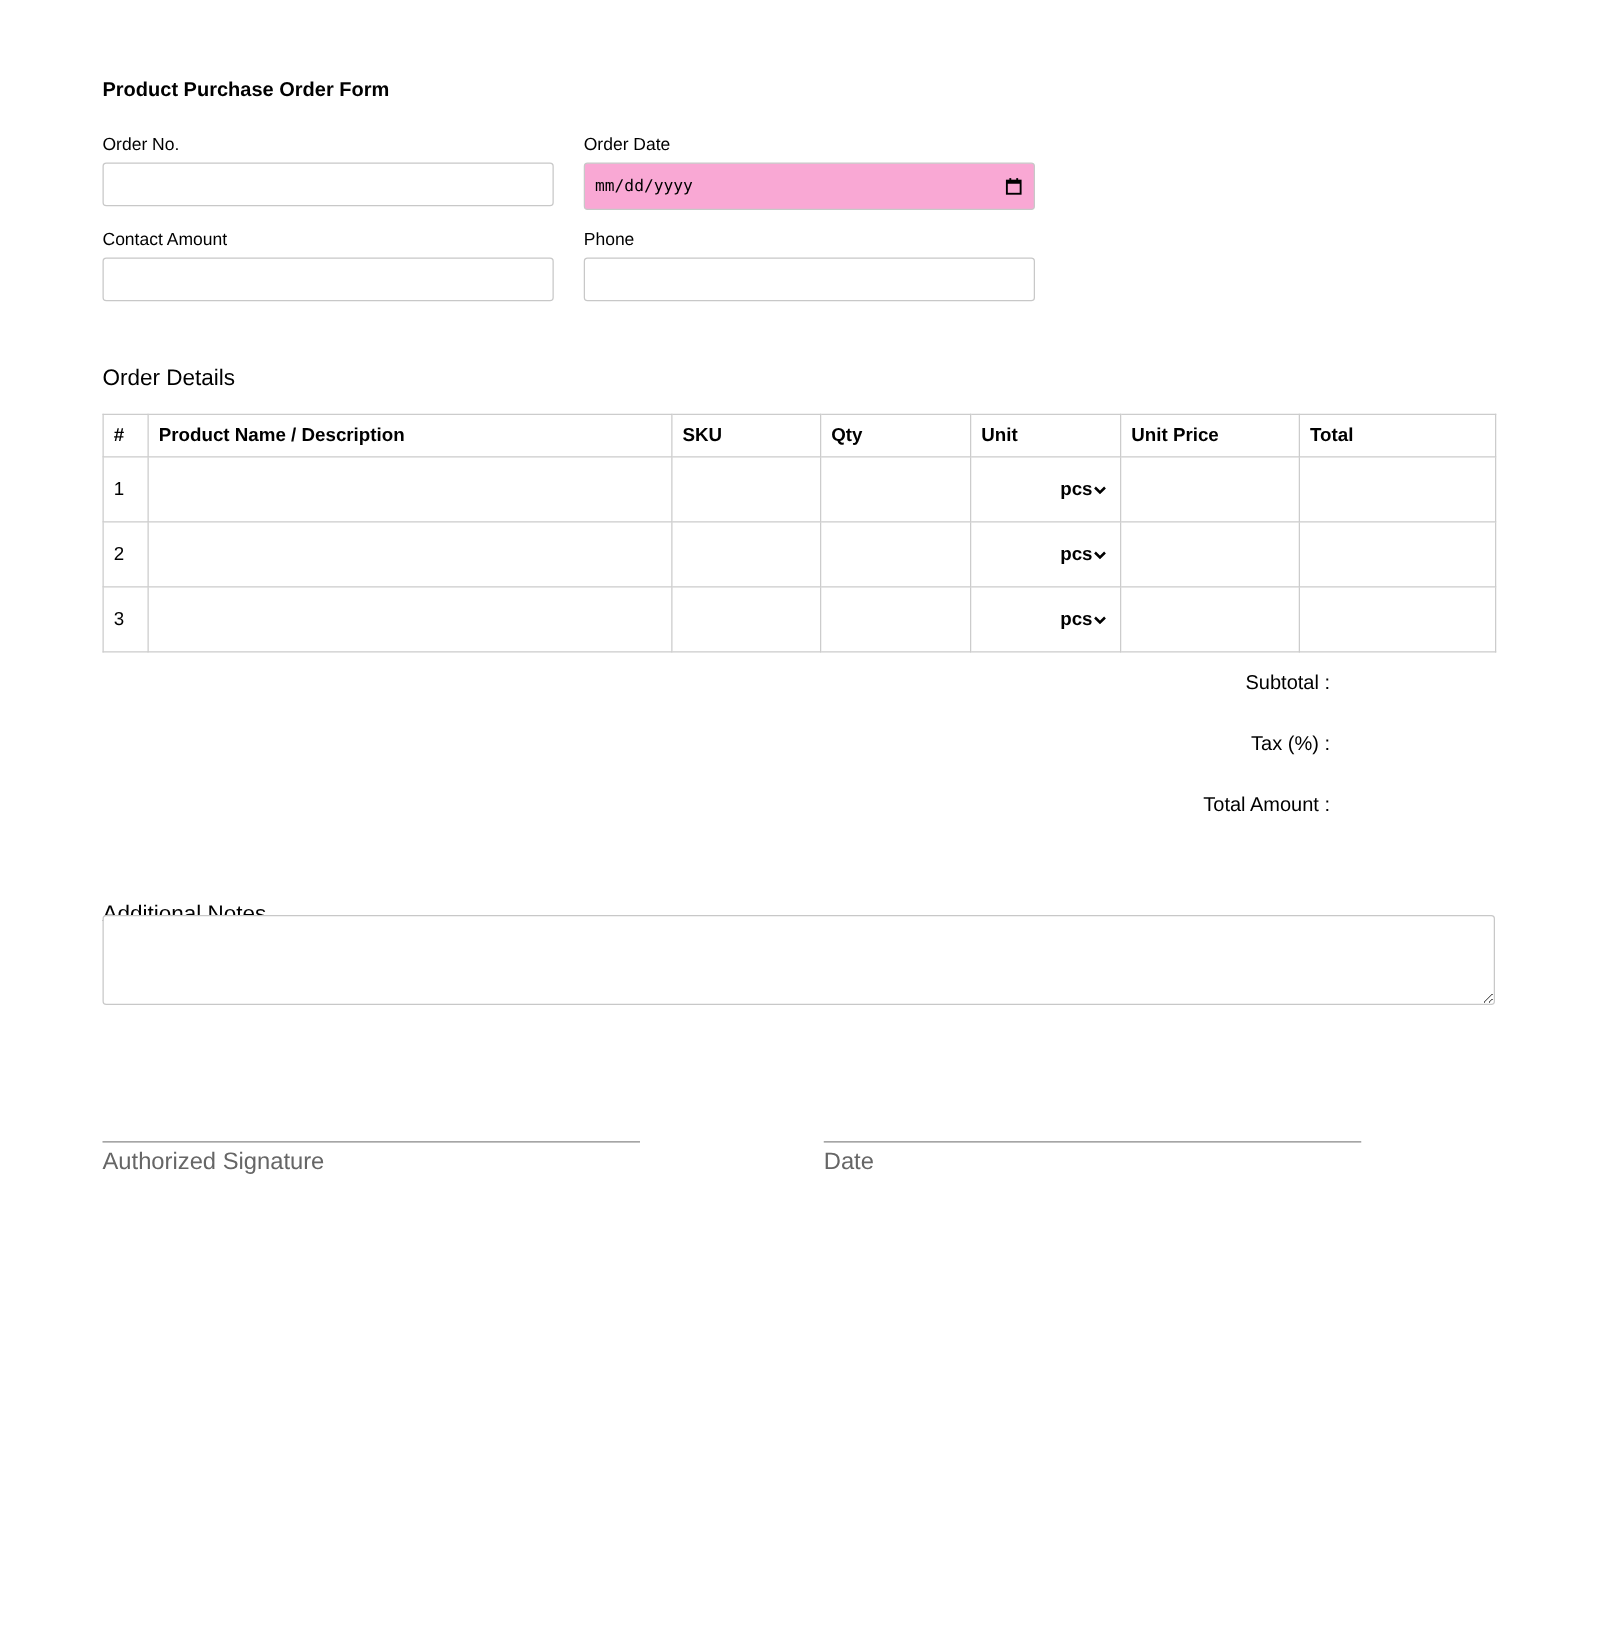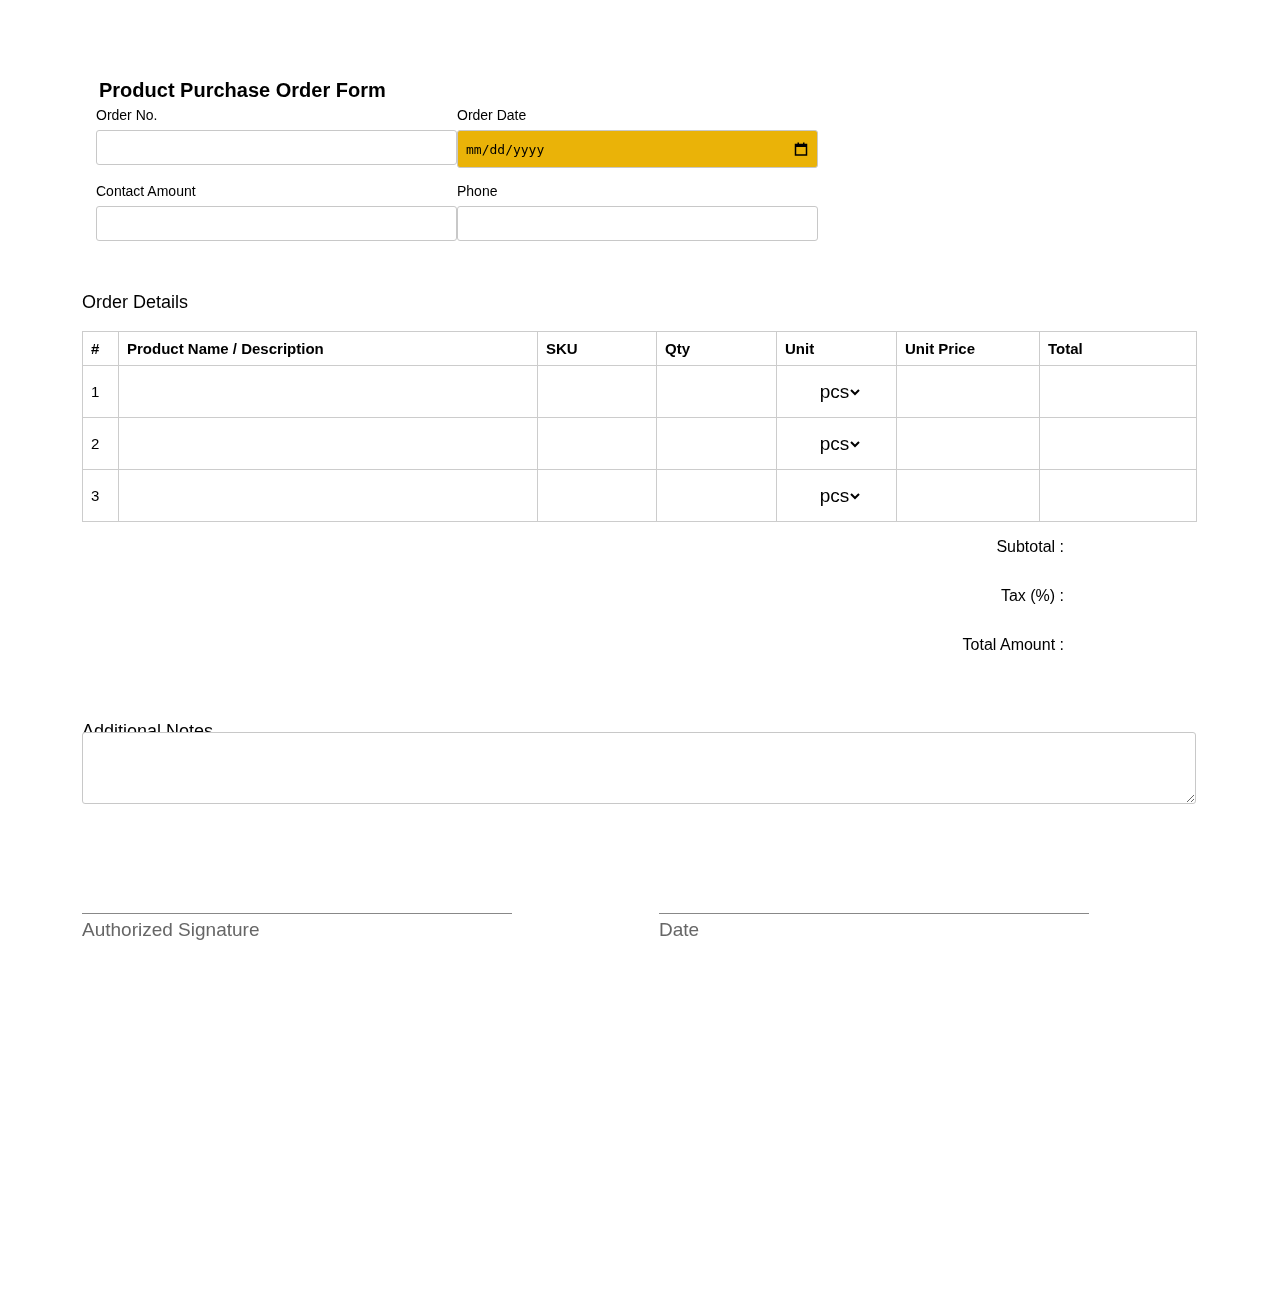--- a/index.html
+++ b/index.html
@@ -6,63 +6,63 @@
   html, body { margin: 0; padding: 0; background: #ffffff; }
   body {
     width: 1278px; height: 1300px;
     font-family: "Liberation Sans", sans-serif;
     color: #000;
     position: relative;
   }
   .page { position: absolute; left: 82px; top: 0; width: 1114px; }
   .title {
     position: absolute; top: 58px; left: 0;
-    font-size: 20px; font-weight: bold; margin: 17px; line-height: 30px;
+    font-size: 16px; font-weight: bold; margin: 0; line-height: 30px;
   }
   .grid {
-    position: absolute; left: 14px; width: 1114px;
-    display: grid; grid-template-columns: 361px 361px 361px; column-gap: 0;
+    position: absolute; left: 0; width: 1114px;
+    display: grid; grid-template-columns: 361px 361px 361px; column-gap: 24px;
   }
   .grid.row1 { top: 107px; }
   .grid.row2 { top: 183px; }
   .field label {
     display: block; font-size: 14px; line-height: 17px; height: 23px; color: #000;
   }
   .field input, .field textarea {
     width: 100%; height: 35px;
     border: 1px solid #c8c8c8; border-radius: 3px;
     font-family: "Liberation Sans", sans-serif; font-size: 14px;
     padding: 6px 8px; background: #fff; outline: none;
   }
   .field textarea { height: 54px; resize: vertical; }
   .date-wrap {
     position: relative; width: 100%; height: 38px;
-    border: 1px solid #c8c8c8; border-radius: 3px; background: #eab308;
+    border: 1px solid #c8c8c8; border-radius: 3px; background: #f9a8d4;
     display: flex; align-items: center; padding: 0 8px;
   }
   .date-wrap .date-text {
     font-family: "DejaVu Sans Mono", monospace; font-size: 13px; color: #000;
     flex: 1;
   }
   .cal-icon { width: 14px; height: 14px; margin-right: 1px; }
   .section-title {
     position: absolute; left: 0; font-size: 18px; line-height: 22px; margin: 0; font-weight: normal;
   }
   table.order {
     position: absolute; left: 0; top: 331px; width: 1114px;
     border-collapse: collapse; table-layout: fixed;
   }
   table.order th, table.order td {
     border: 1px solid #cccccc; text-align: left; padding: 0 8px; font-size: 15px;
   }
   table.order th { height: 34px; font-weight: bold; }
   table.order td { height: 52px; }
   .unit-select {
-    display: flex; align-items: center; justify-content: center;
-    height: 36px; padding: 0 2px 0 10px; font-size: 19px; cursor: pointer;
+    display: flex; align-items: center; justify-content: flex-end;
+    height: 36px; padding: 0 2px 0 10px; font-size: 15px; cursor: pointer; font-weight: bold;
   }
   .chev { width: 12px; height: 12px; }
   .summary-row {
     position: absolute; left: 0; width: 1114px; height: 24px;
   }
   .summary-row .s-label {
     position: absolute; right: 132px; top: 0; font-size: 16px; line-height: 20px; text-align: right;
   }
   .summary-row .s-value {
     position: absolute; left: 986px; top: -4px; width: 128px; height: 28px;

